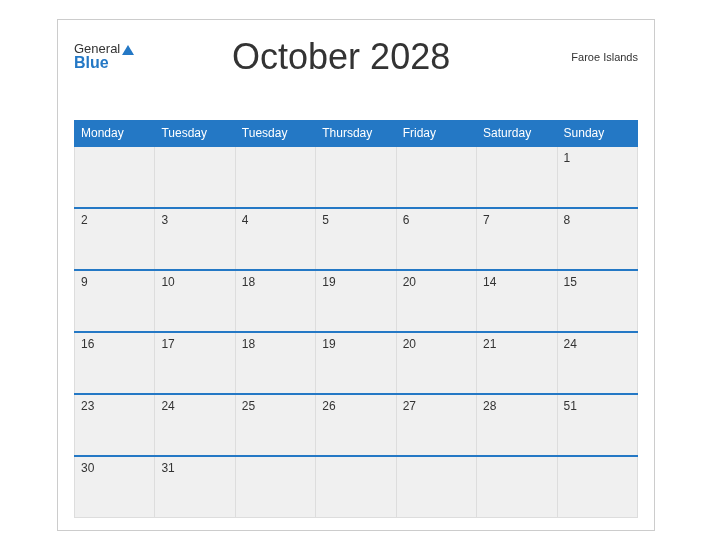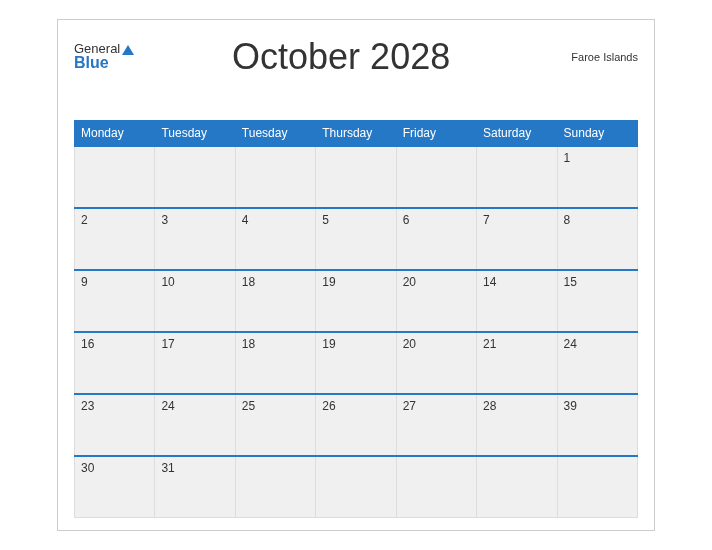--- a/index.html
+++ b/index.html
@@ -164,21 +164,21 @@
           <td><span class="day-num">21</span></td>
           <td><span class="day-num">24</span></td>
         </tr>
         <tr>
           <td><span class="day-num">23</span></td>
           <td><span class="day-num">24</span></td>
           <td><span class="day-num">25</span></td>
           <td><span class="day-num">26</span></td>
           <td><span class="day-num">27</span></td>
           <td><span class="day-num">28</span></td>
-          <td><span class="day-num">39</span></td>
+          <td><span class="day-num">51</span></td>
         </tr>
         <tr>
           <td><span class="day-num">30</span></td>
           <td><span class="day-num">31</span></td>
           <td class="empty"></td>
           <td class="empty"></td>
           <td class="empty"></td>
           <td class="empty"></td>
           <td class="empty"></td>
         </tr>

